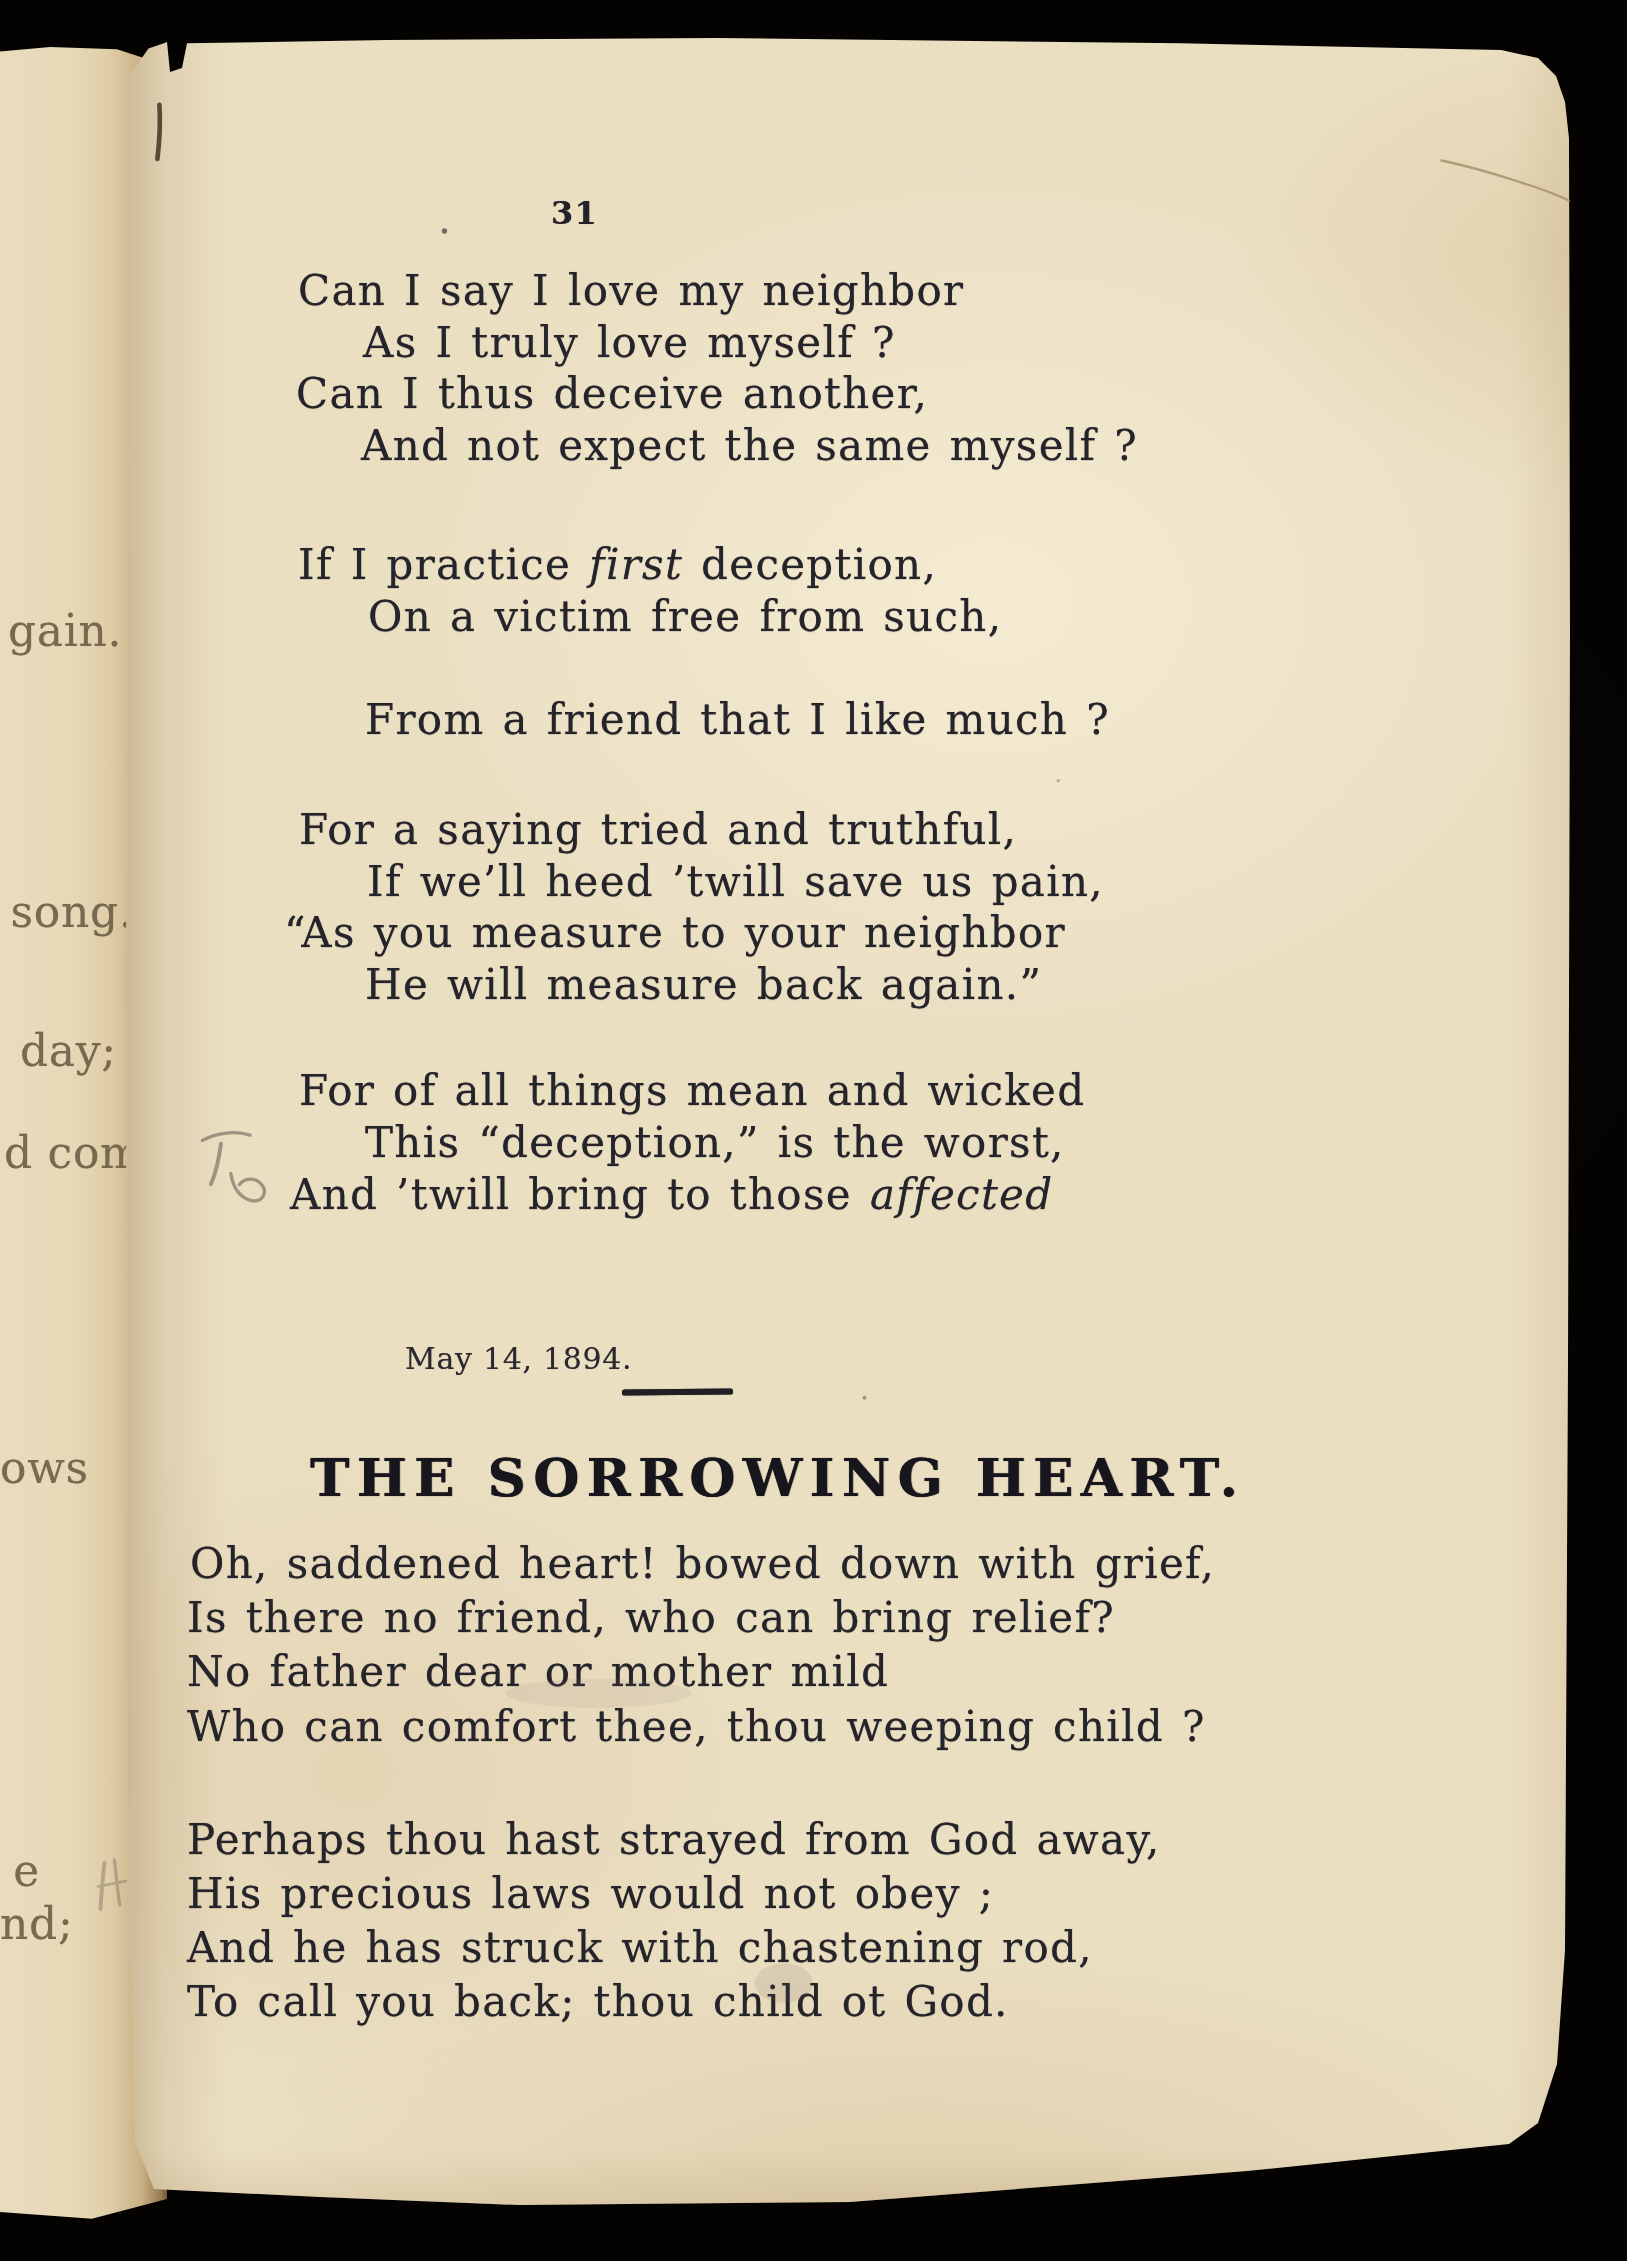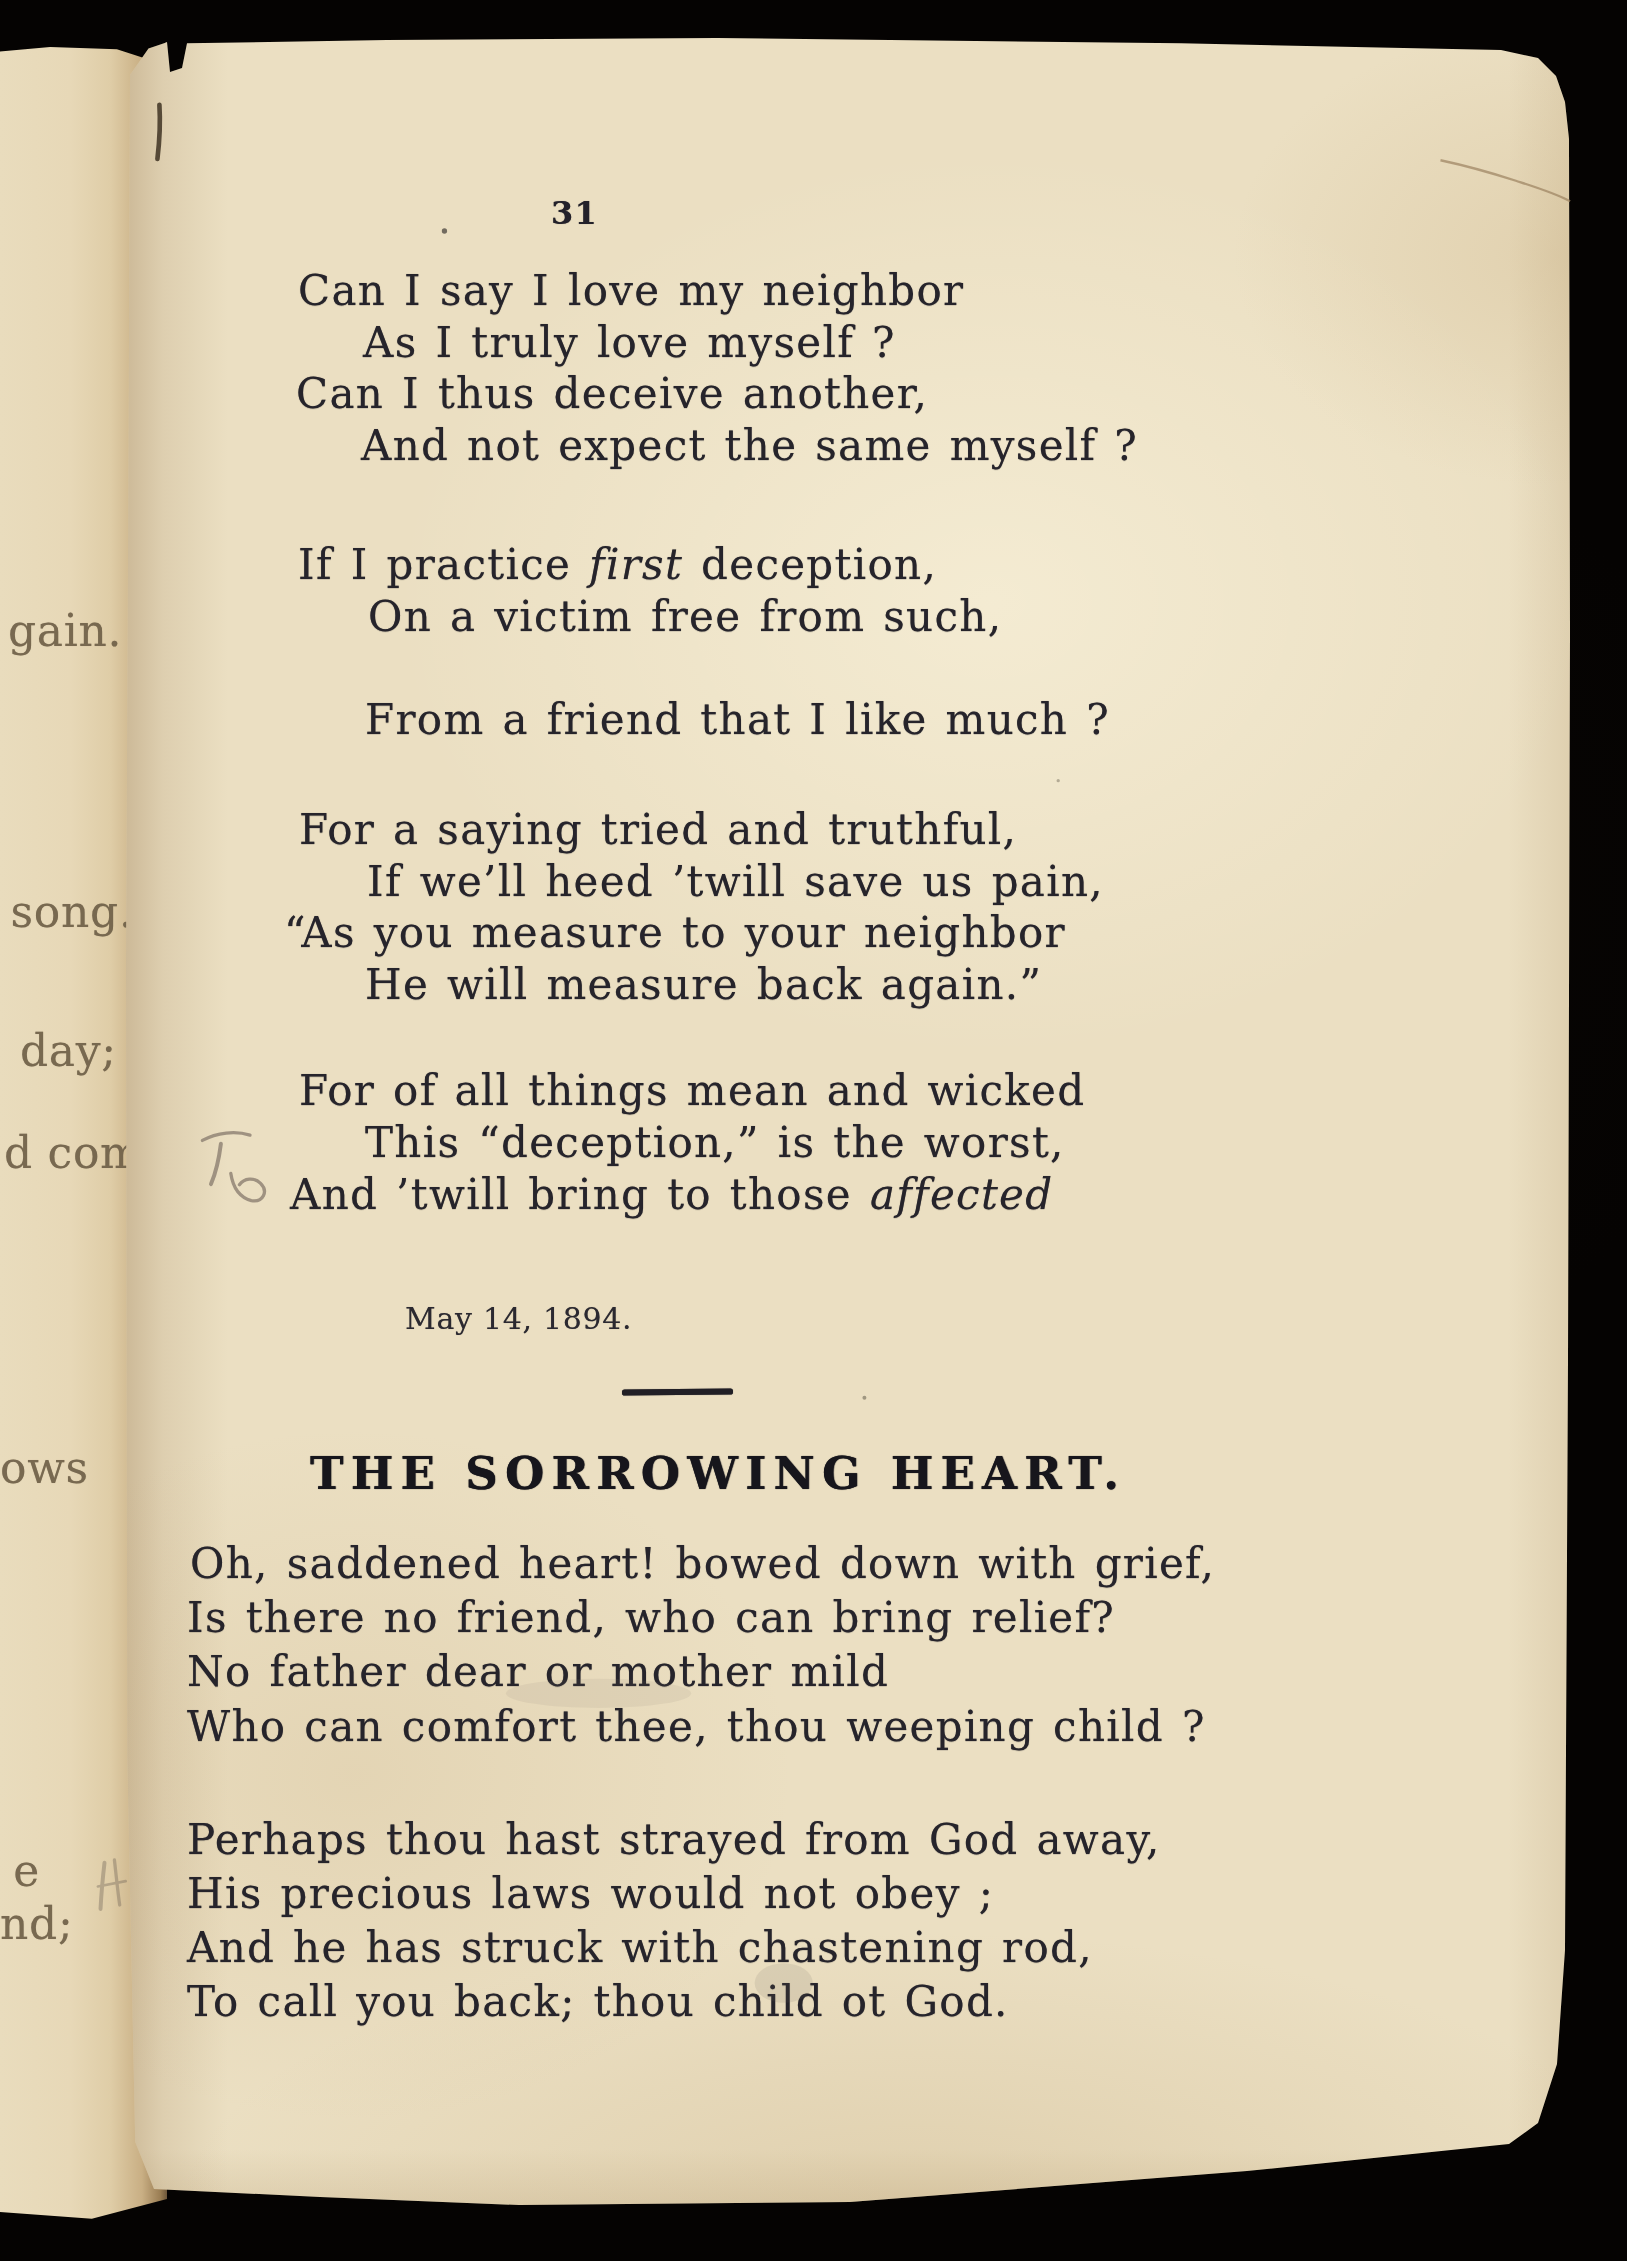--- a/index.html
+++ b/index.html
@@ -33,25 +33,25 @@
       1125px 2133px, 728px 2164px, 397px 2167px, 198px 2159px, 32px 2151px,
       13.2px 2104px, 5.3px 1720px, 4px 926px, 6.6px 397px);}
 
   .ln{position:absolute;font-size:42px;line-height:1;color:#26242b;
       letter-spacing:1.3px;word-spacing:3.3px;white-space:pre;
       text-shadow:0 0 0.7px rgba(30,28,35,.55),0 0.7px 0 rgba(30,28,35,.10);}
   .it{font-style:italic;}
   .pagenum{position:absolute;font-size:32px;line-height:1;font-weight:700;color:#23212a;
       letter-spacing:1.3px;text-shadow:0 0 0.7px rgba(30,28,35,.6);}
   .date{position:absolute;font-size:30px;line-height:1;color:#2b2930;letter-spacing:0.7px;
-      text-shadow:0 0 0.7px rgba(30,28,35,.45);}
+      text-shadow:0 0 0.7px rgba(30,28,35,.45);margin-top:40px;}
   .divider{position:absolute;left:622px;top:1389px;width:111px;height:6px;background:#211f25;
       border-radius:2.6px;transform:rotate(-0.5deg);
       box-shadow:0 0 0.7px rgba(25,23,30,.8);}
-  .title{position:absolute;font-size:45px;line-height:1;font-weight:700;color:#17161c;
+  .title{position:absolute;font-size:53px;line-height:1;font-weight:700;color:#17161c;
       letter-spacing:7.3px;white-space:pre;
       text-shadow:0 0 0.7px #17161c,0.7px 0 0.7px rgba(23,22,28,.45);}
   .frag{position:absolute;font-size:44px;line-height:1;color:#6f6048;letter-spacing:0.7px;
       white-space:pre;opacity:.92;text-shadow:0 0 0.7px rgba(111,96,72,.5);}
   .marks{position:absolute;left:0;top:0;pointer-events:none;}
 </style>
 </head>
 <body>
 
 <div class="scene">

